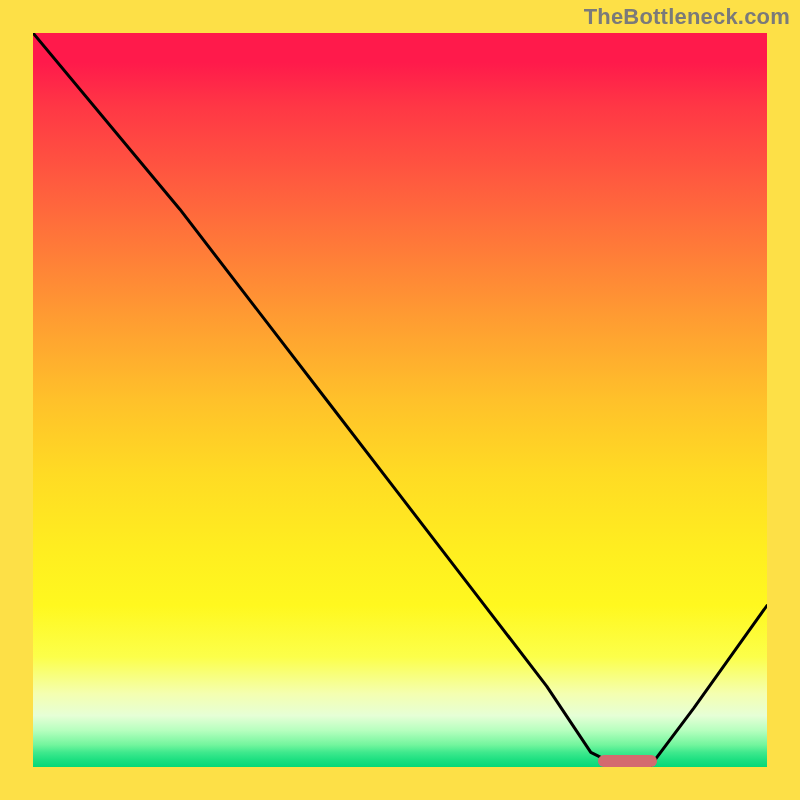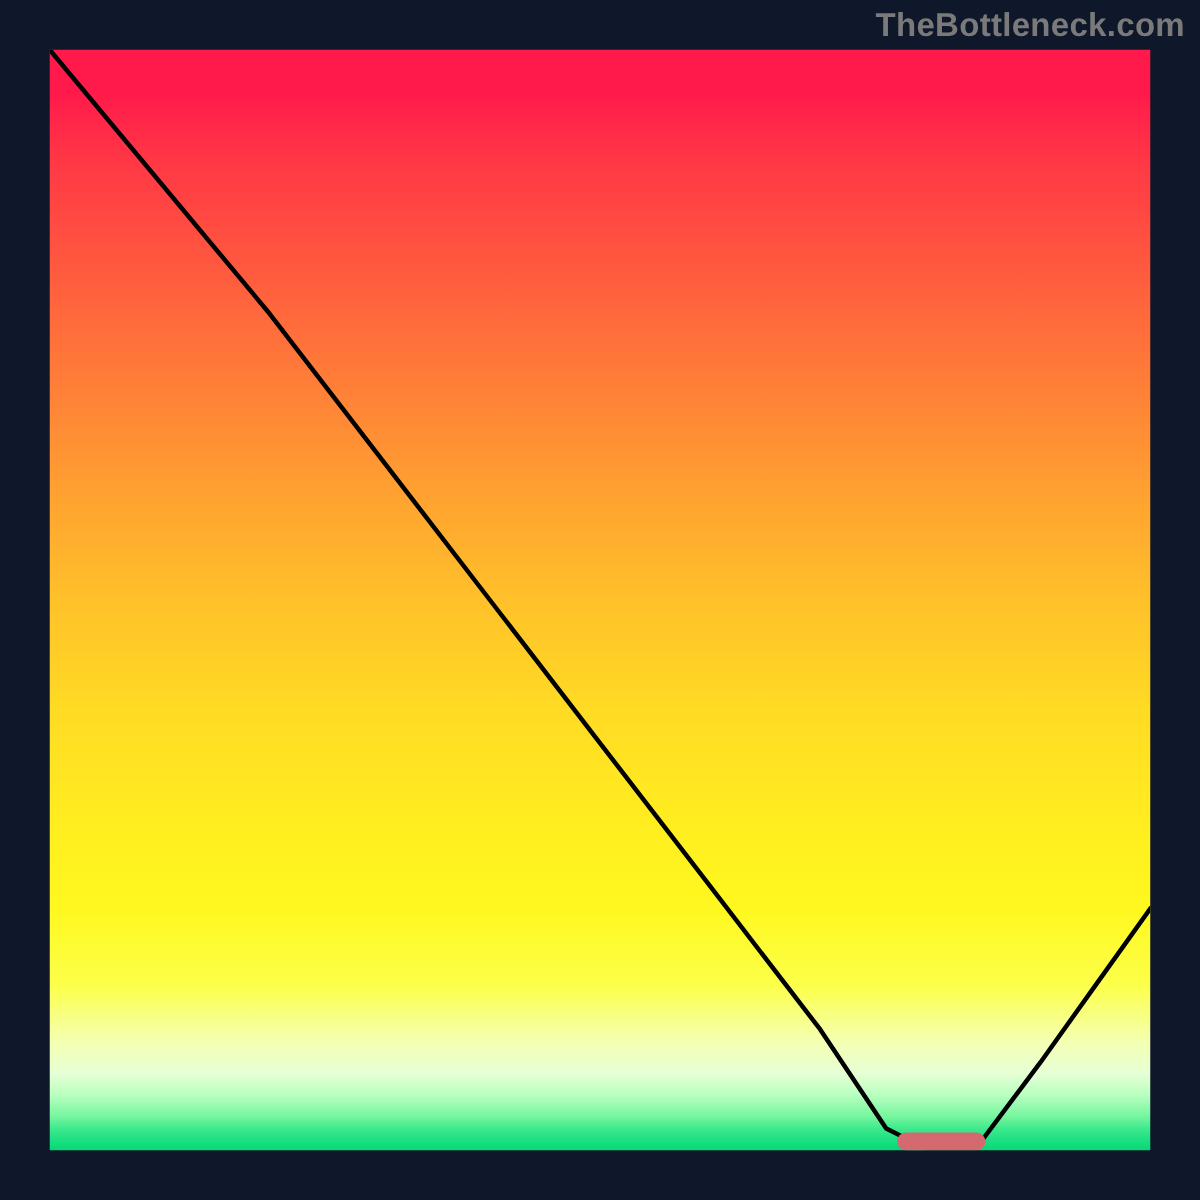--- a/index.html
+++ b/index.html
@@ -7,21 +7,21 @@
     padding: 0;
     width: 800px;
     height: 800px;
     background: #000;
     font-family: Arial, Helvetica, sans-serif;
   }
   .frame {
     position: relative;
     width: 800px;
     height: 800px;
-    background: #0f172a;
+    background: #fde047;
   }
   .watermark {
     position: absolute;
     top: 4px;
     right: 10px;
     color: #7a7a7a;
     font-size: 22px;
     font-weight: 600;
     letter-spacing: 0.2px;
     user-select: none;

